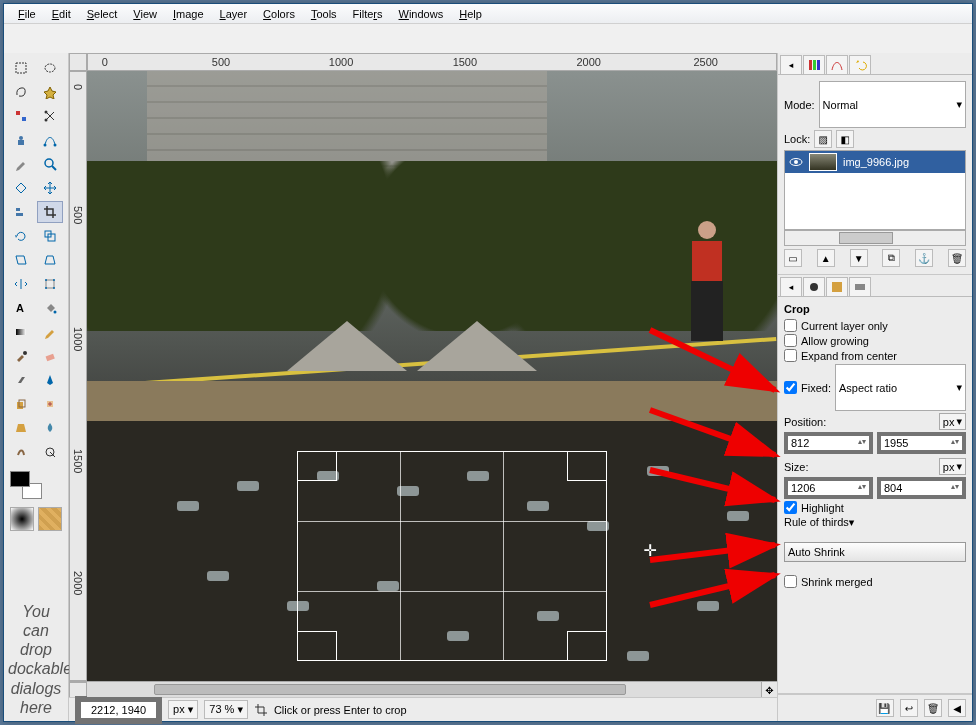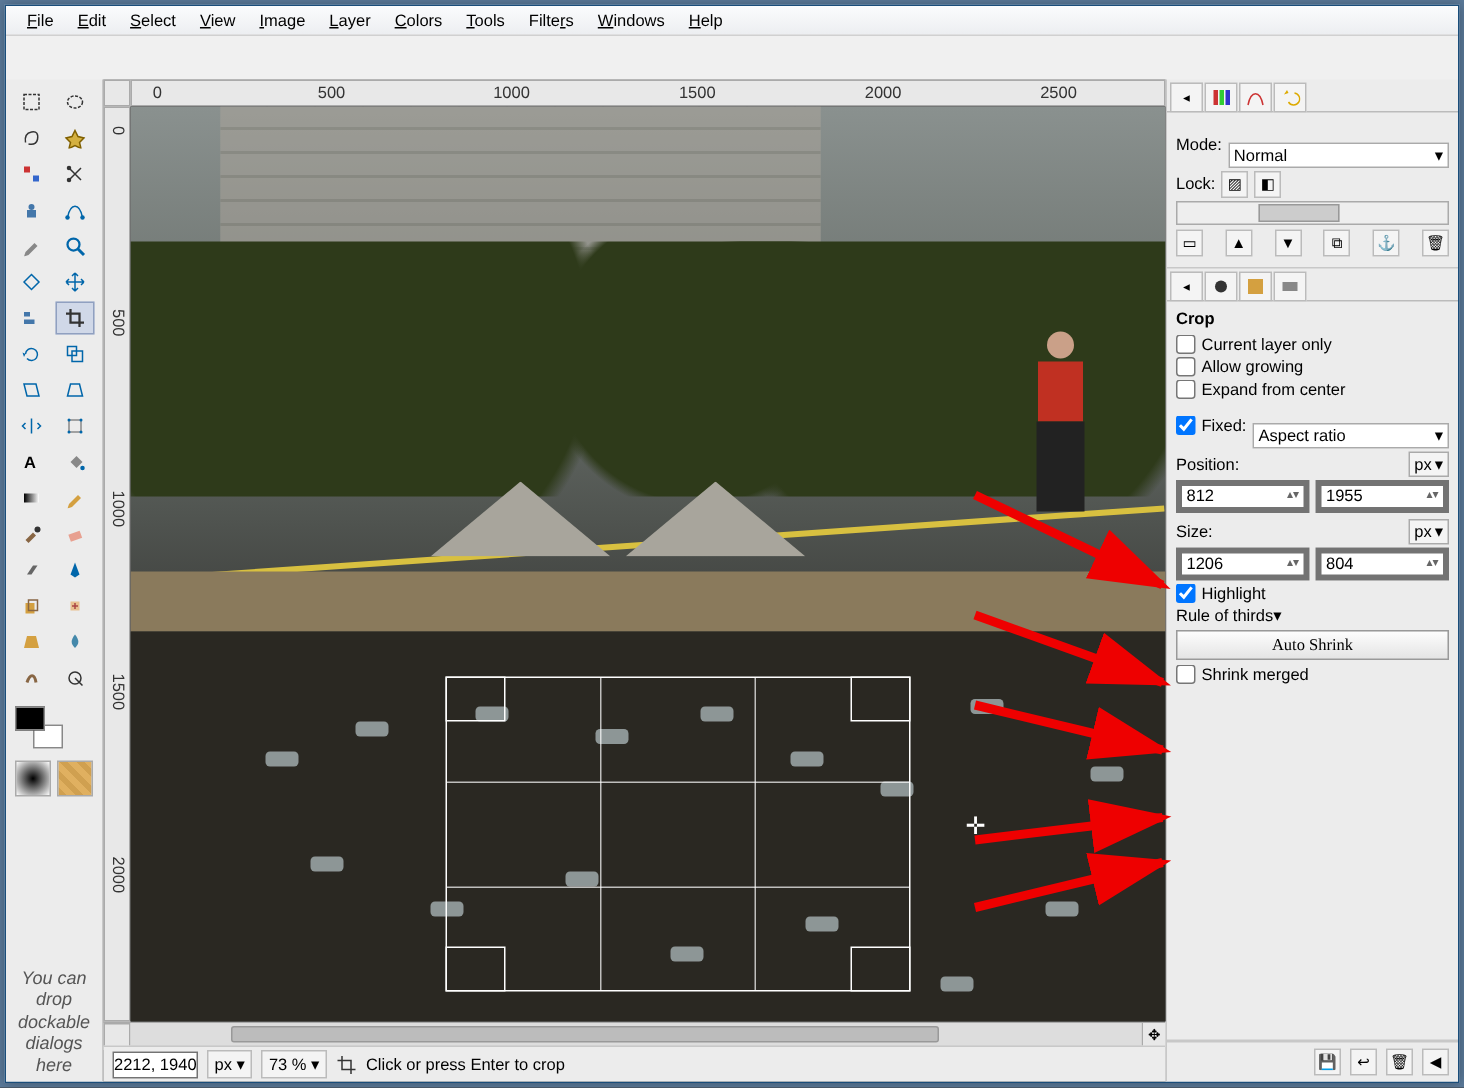--- a/index.html
+++ b/index.html
@@ -28,21 +28,21 @@
 .tool-grid { display:grid; grid-template-columns:1fr 1fr; gap:2px; padding:4px; }
 .tool { width:26px; height:22px; border:1px solid transparent; display:flex; align-items:center; justify-content:center; }
 .tool.sel { background:#d0d8e8; border:1px solid #90a0c0; }
 .swatches { padding:4px 6px; }
 .fgbg { position:relative; width:34px; height:28px; }
 .fg{position:absolute;top:0;left:0;width:20px;height:16px;background:#000;border:1px solid #888;}
 .bg{position:absolute;bottom:0;right:2px;width:20px;height:16px;background:#fff;border:1px solid #888;}
 .brush-row{display:flex;gap:4px;padding:4px 6px;}
 .brush-prev{width:24px;height:24px;border:1px solid #aaa;background:radial-gradient(#000,#fff);}
 .brush-prev2{width:24px;height:24px;border:1px solid #aaa;background:repeating-linear-gradient(45deg,#d0a050 0 4px,#e0b060 4px 8px);}
-.hint { font-style:italic; color:#555; text-align:center; padding:4px; font-size:12px; line-height:1.2;}
+.hint { font-style:italic; color:#555; text-align:center; padding:4px; font-size:16px; line-height:1.2;}
 
 
 .canvas-area { flex:1; display:flex; flex-direction:column; background:#4a4a4a; }
 .rulers-row{display:flex; height:18px;}
 .ruler-corner{width:18px;height:18px;background:#e8e8e8;border:1px solid #aaa;}
 .ruler-h{flex:1;background:#e8e8e8;border:1px solid #aaa;position:relative;font-size:8px;color:#333;}
 .ruler-h span{position:absolute;top:2px;}
 .canvas-row{flex:1;display:flex;min-height:0;}
 .ruler-v{width:18px;background:#e8e8e8;border:1px solid #aaa;position:relative;font-size:8px;color:#333;}
 .ruler-v span{position:absolute;left:2px;writing-mode:vertical-rl;}
@@ -67,50 +67,50 @@
 .crop-handle{position:absolute;width:40px;height:30px;border:1px solid #fff;}
 .ch-tl{top:-1px;left:-1px;} .ch-tr{top:-1px;right:-1px;} .ch-bl{bottom:-1px;left:-1px;} .ch-br{bottom:-1px;right:-1px;}
 .cursor-cross{position:absolute;right:120px;top:470px;color:#fff;font-size:16px;}
 .scroll-h{height:16px;background:#e8e8e8;border-top:1px solid #aaa;display:flex;}
 .scroll-h .track{flex:1;background:#ddd;position:relative;}
 .scroll-h .thumb{position:absolute;left:10%;width:70%;top:2px;bottom:2px;background:#bcbcbc;border:1px solid #999;border-radius:2px;}
 .nav-icon{width:16px;height:16px;background:#e8e8e8;border-left:1px solid #aaa;display:flex;align-items:center;justify-content:center;font-size:10px;}
 
 
 .statusbar{height:24px;background:#ececec;border-top:1px solid #c8c8c8;display:flex;align-items:center;gap:6px;padding:0 6px;}
-.statusbar .box{border:1px solid #737373;padding:2px 0;background:#fff;}
+.statusbar .box{border:6px solid #737373;padding:2px 10px;background:#fff;}
 .statusbar .sel{border:1px solid #bbb;padding:2px 4px;background:#f4f4f4;}
 
 
 .right-docks{width:195px;background:#ececec;border-left:1px solid #c8c8c8;display:flex;flex-direction:column;}
 .dock-tabs{height:22px;display:flex;gap:1px;padding:2px 2px 0;border-bottom:1px solid #bbb;}
 .dtab{width:22px;height:20px;border:1px solid #bbb;background:#f4f4f4;display:flex;align-items:center;justify-content:center;}
 .dtab.arrow{margin-left:auto;font-size:9px;}
 .panel{padding:4px 6px;border-bottom:1px solid #c8c8c8;}
 .row{display:flex;align-items:center;gap:4px;margin:2px 0;}
 .row label{flex:0 0 auto;}
-.row .sel{flex:1;border:1px solid #aaa;background:#fff;padding:1px 3px;display:flex;justify-content:space-between;align-items:center;margin-top:14px;}
+.row .sel{flex:1;border:1px solid #aaa;background:#fff;padding:16px 3px;display:flex;justify-content:space-between;align-items:center;}
 .opacity-bar{flex:1;height:16px;background:linear-gradient(90deg,#d8d8c8,#d8d8c8);border:1px solid #aaa;position:relative;padding:0 3px;display:flex;align-items:center;justify-content:space-between;}
 .layer-list{height:80px;background:#fff;border:1px solid #aaa;overflow:auto;}
 .layer-row{display:flex;align-items:center;gap:6px;padding:2px 4px;background:#3060a0;color:#fff;}
 .layer-row .eye{width:14px;height:14px;}
 .layer-row .thumb{width:28px;height:18px;background:linear-gradient(#887,#332);border:1px solid #fff;}
 .layer-scroll{height:16px;background:#eee;border:1px solid #aaa;position:relative;}
 .layer-scroll .thumb{position:absolute;left:30%;width:30%;top:1px;bottom:1px;background:#ccc;border:1px solid #999;}
 .btn-row{display:flex;gap:4px;padding:3px 0;justify-content:space-between;}
 .mini-btn{width:18px;height:18px;border:1px solid #bbb;background:#f4f4f4;display:flex;align-items:center;justify-content:center;font-size:10px;}
 .section-label{font-weight:bold;padding:2px 0;}
 .chk{display:flex;align-items:center;gap:4px;margin:2px 0;}
 .chk input{width:13px;height:13px;}
 .field-row{display:flex;gap:4px;align-items:center;}
 .num-input{flex:1;border:4px solid #737373;background:#fff;padding:1px 3px;display:flex;justify-content:space-between;}
 .num-input .spin{font-size:8px;color:#666;}
 .wide-input{flex:1;border:1px solid #aaa;background:#fff;padding:2px 4px;font-style:italic;}
 .icon-btn{width:18px;height:18px;border:1px solid #aaa;background:#f4f4f4;}
-.full-btn{width:100%;border:1px solid #999;background:linear-gradient(#fdfdfd,#e4e4e4);padding:3px;text-align:center;margin:3px 0;font-family:Liberation Serif, serif;}
+.full-btn{width:100%;border:1px solid #999;background:linear-gradient(#fdfdfd,#e4e4e4);padding:3px;text-align:left;margin:13px 0;}
 .unit-sel{border:1px solid #aaa;background:#f4f4f4;padding:1px 3px;display:flex;align-items:center;gap:2px;}
 .spacer{flex:1;}
 .bottom-icons{display:flex;gap:6px;padding:4px 6px;border-top:1px solid #c8c8c8;justify-content:flex-end;}
 
 
 .arrow{position:absolute;pointer-events:none;}
 
 
 .ic{width:14px;height:14px;}
 </style>
@@ -460,20 +460,30 @@
           <div class="sel">
               <span>Normal</span>
               <span>▾</span>
             </div>
         </div>
         <div class="row">
           <label>Lock:</label>
           <div class="mini-btn">▨</div>
           <div class="mini-btn">◧</div>
         </div>
+        <div class="layer-list">
+          <div class="layer-row">
+            <svg class="eye" viewBox="0 0 14 14">
+                <ellipse cx="7" cy="7" rx="6" ry="3.5" fill="none" stroke="#fff"></ellipse>
+                <circle cx="7" cy="7" r="2" fill="#fff"></circle>
+              </svg>
+            <div class="thumb"></div>
+            <span>img_9966.jpg</span>
+          </div>
+        </div>
         <div class="layer-scroll">
             <div class="thumb"></div>
           </div>
         <div class="btn-row">
           <div class="mini-btn">▭</div>
           <div class="mini-btn">▲</div>
           <div class="mini-btn">▼</div>
           <div class="mini-btn">⧉</div>
           <div class="mini-btn">⚓</div>
           <div class="mini-btn">🗑</div>

